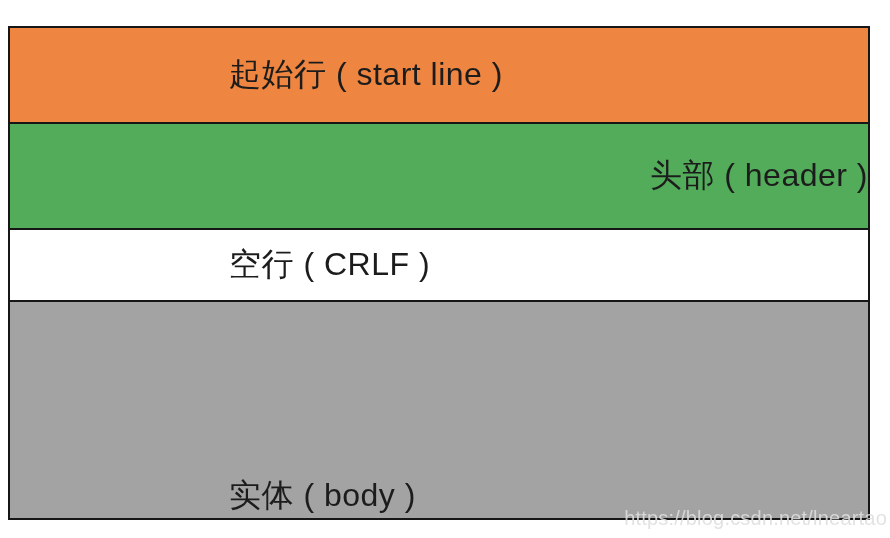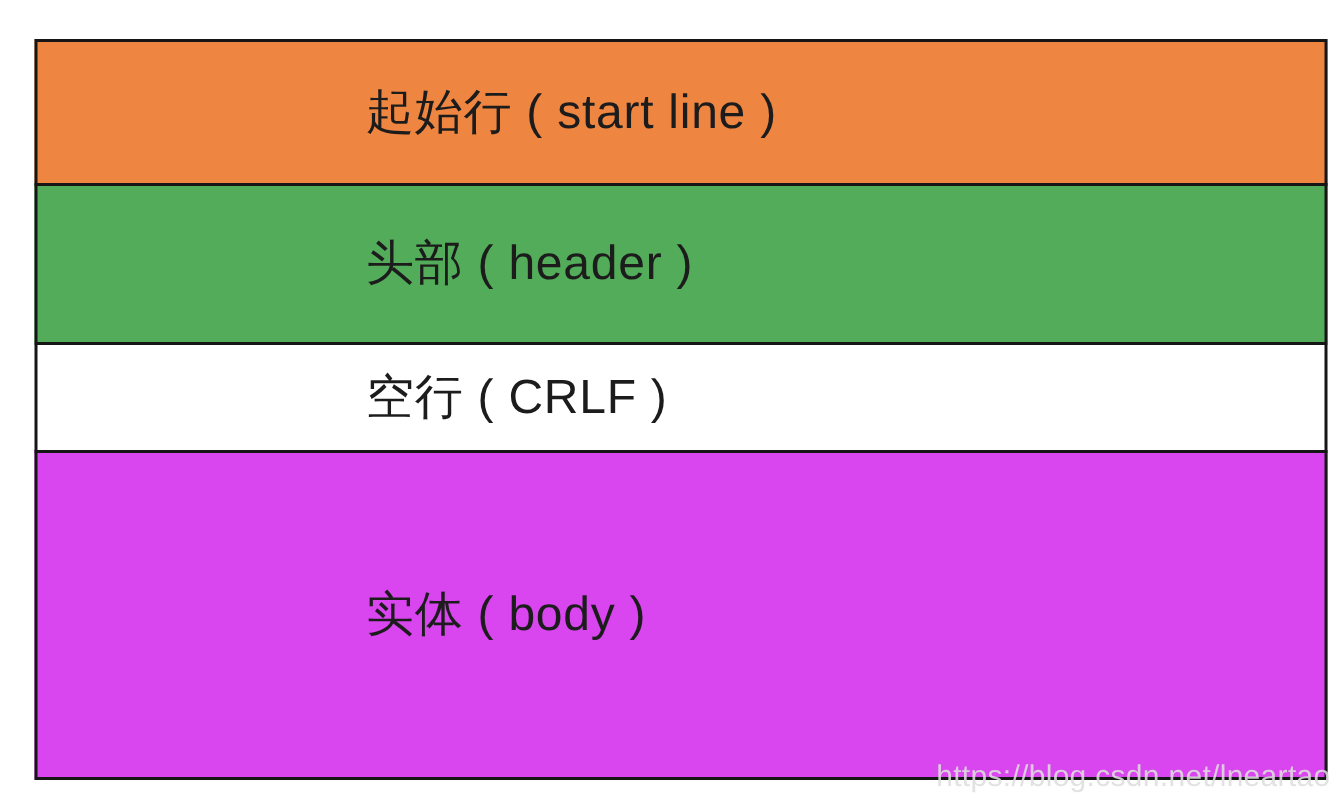--- a/index.html
+++ b/index.html
@@ -9,21 +9,21 @@
   body {
     width: 890px;
     height: 538px;
     background: #ffffff;
     position: relative;
     overflow: hidden;
     font-family: "Liberation Sans", sans-serif;
   }
   .diagram {
     position: absolute;
-    left: 23px;
+    left: 8px;
     top: 26px;
     width: 724px;
   }
   .band {
     box-sizing: border-box;
     width: 862px;
     border: 2px solid #161616;
     display: flex;
     align-items: center;
     padding-left: 219px;
@@ -53,27 +53,27 @@
 </style>
 </head>
 <body>
 
 <div class="diagram">
 
   <div class="band band-1" style="background-color: rgb(238, 133, 64);">
     <span>起始行 ( start line )</span>
   </div>
 
-  <div class="band band-2" style="background-color: rgb(82, 172, 89);">
+  <div class="band band-2" style="background-color: rgb(82, 172, 89); justify-content: flex-end;">
     <span>头部 ( header )</span>
   </div>
 
   <div class="band band-3" style="background-color: rgb(255, 255, 255);">
     <span>空行 ( CRLF )</span>
   </div>
 
-  <div class="band band-4" style="background-color: #d946ef;">
+  <div class="band band-4" style="background-color: #a3a3a3; align-items: flex-end;">
     <span>实体 ( body )</span>
   </div>
 
 </div>
 
 <div class="watermark">https://blog.csdn.net/lneartao</div>
 
 </body></html>

